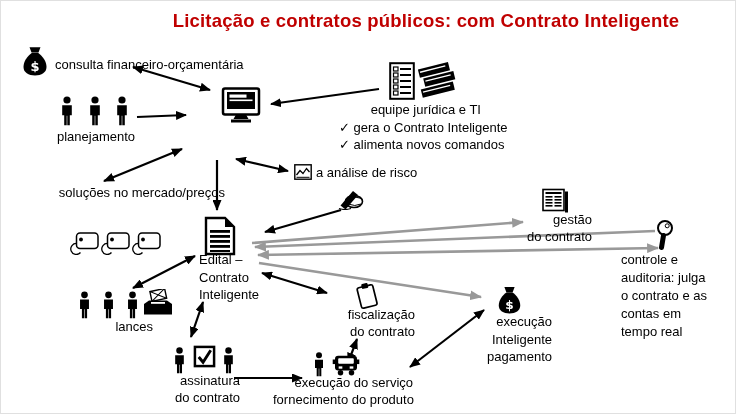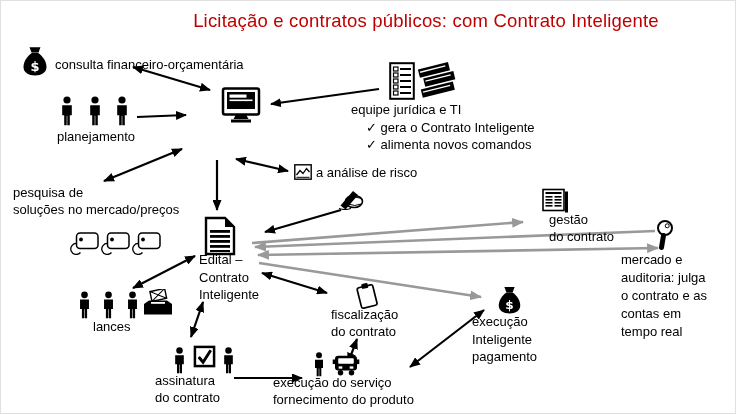--- a/index.html
+++ b/index.html
@@ -3,30 +3,30 @@
 <meta charset="utf-8">
 <style>
   html,body{margin:0;padding:0;background:#fff;}
   .stage{
     position:relative;width:736px;height:414px;background:#fff;
     font-family:"Liberation Sans",sans-serif;color:#000;overflow:hidden;
     box-sizing:border-box;border:1px solid #e0e0e0;
   }
   .title{
     position:absolute;left:114px;top:9px;width:622px;margin:0;
-    text-align:center;font-size:18.5px;font-weight:normal;color:#C00000;
+    text-align:center;font-size:18.5px;font-weight:bold;color:#C00000;
     letter-spacing:0.2px;
   }
   .lbl{position:absolute;font-size:13px;line-height:17px;white-space:nowrap;}
-  .c{text-align:left;}
+  .c{text-align:right;}
   .ic{position:absolute;}
   .arrows{position:absolute;left:0;top:0;z-index:1;}
   .node-layer{position:absolute;left:0;top:0;width:736px;height:414px;z-index:2;pointer-events:none;padding-left:16px;}
   .node-layer *{pointer-events:auto;}
-  .chk{display:block;margin-left:27px;}
+  .chk{display:block;}
 </style>
 </head>
 <body>
 
 <div class="stage">
 
   <svg width="0" height="0" style="position:absolute" aria-hidden="true">
     <defs>
       <symbol id="sym-person" viewBox="0 0 14 30">
         <circle cx="7" cy="4" r="3.6" fill="#000"></circle>
@@ -211,41 +211,40 @@
       <span class="chk"><span>✓</span> <span>gera o Contrato Inteligente</span></span>
       <span class="chk"><span>✓</span> <span>alimenta novos comandos</span></span>
     </div>
 
     <svg class="ic" style="left:293px;top:163px" width="18" height="16">
         <use href="#sym-chart"></use>
       </svg>
     <div class="lbl" style="left:315px;top:163px">a análise de risco</div>
 
     <div class="lbl c" style="left:12px;top:183px;width:212px">
-      <div>pesquisa de</div>
       <div>soluções no mercado/preços</div>
     </div>
 
     <svg class="ic" style="left:336px;top:185px" width="28" height="24">
         <use href="#sym-hand"></use>
       </svg>
 
     <svg class="ic" style="left:541px;top:187px" width="27" height="25">
         <use href="#sym-news"></use>
       </svg>
-    <div class="lbl c" style="left:548px;top:210px;width:80px">
+    <div class="lbl c" style="left:511px;top:210px;width:80px">
       <div>gestão</div>
       <div>do contrato</div>
     </div>
 
     <svg class="ic" style="left:652px;top:218px" width="24" height="32">
         <use href="#sym-magnifier"></use>
       </svg>
     <div class="lbl" style="left:620px;top:250px;line-height:18px">
-      <div>mercado e</div>
+      <div>controle e</div>
       <div>auditoria: julga</div>
       <div>o contrato e as</div>
       <div>contas em</div>
       <div>tempo real</div>
     </div>
 
     <svg class="ic" style="left:69px;top:230px" width="30" height="24">
         <use href="#sym-tag"></use>
       </svg>
     <svg class="ic" style="left:100px;top:230px" width="30" height="24">

